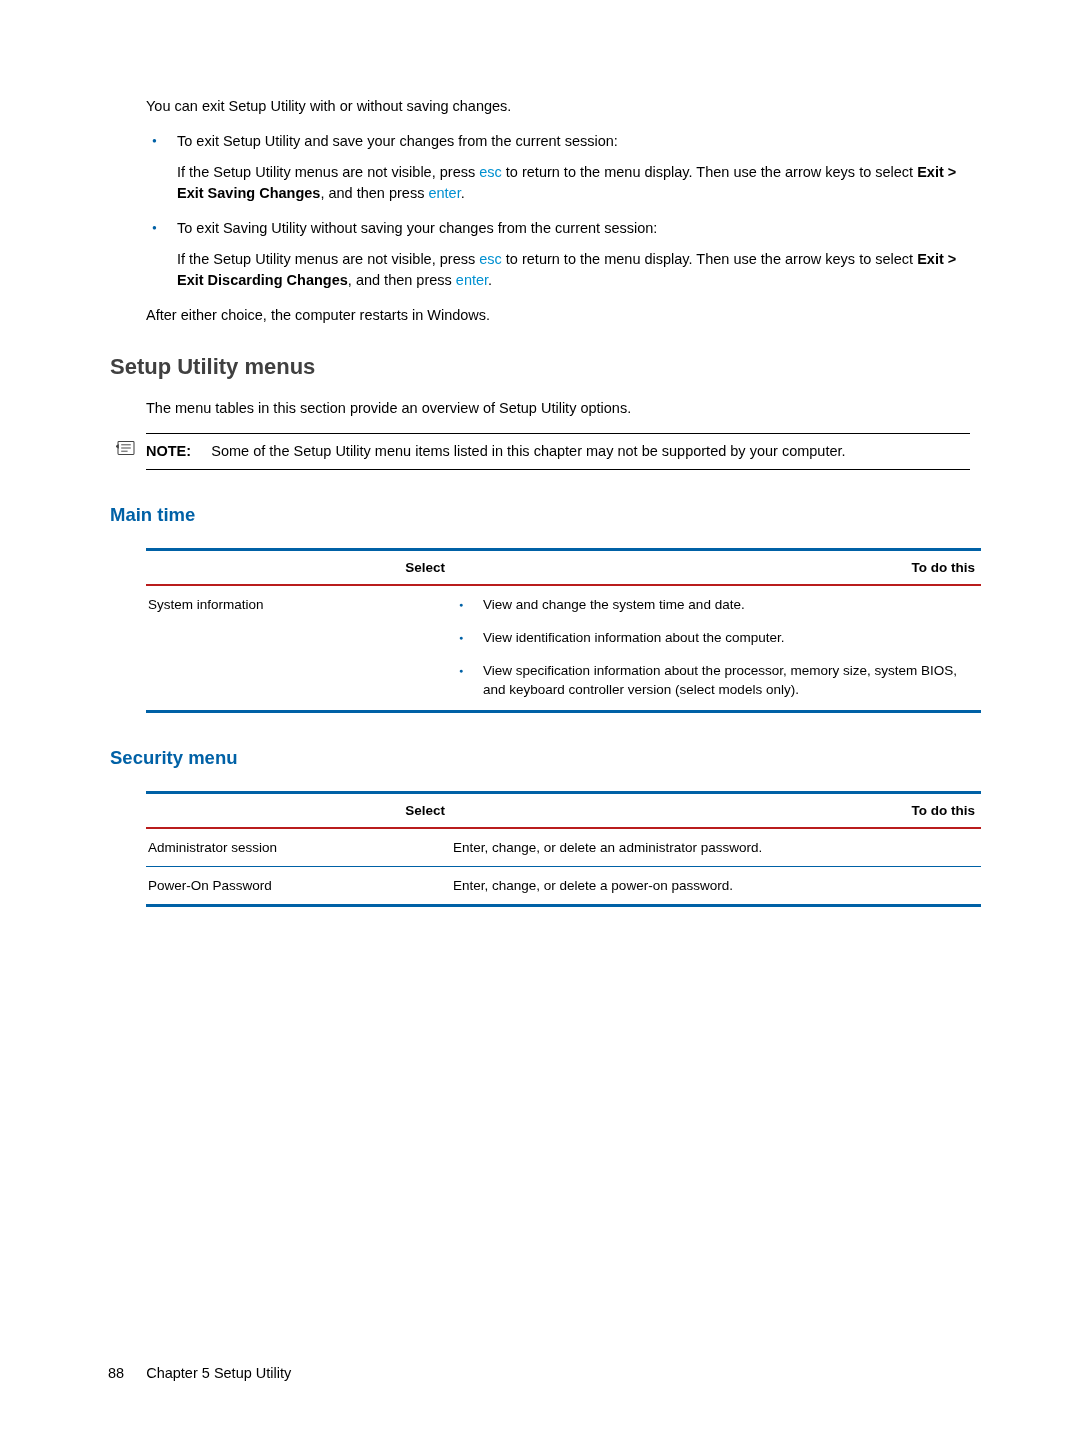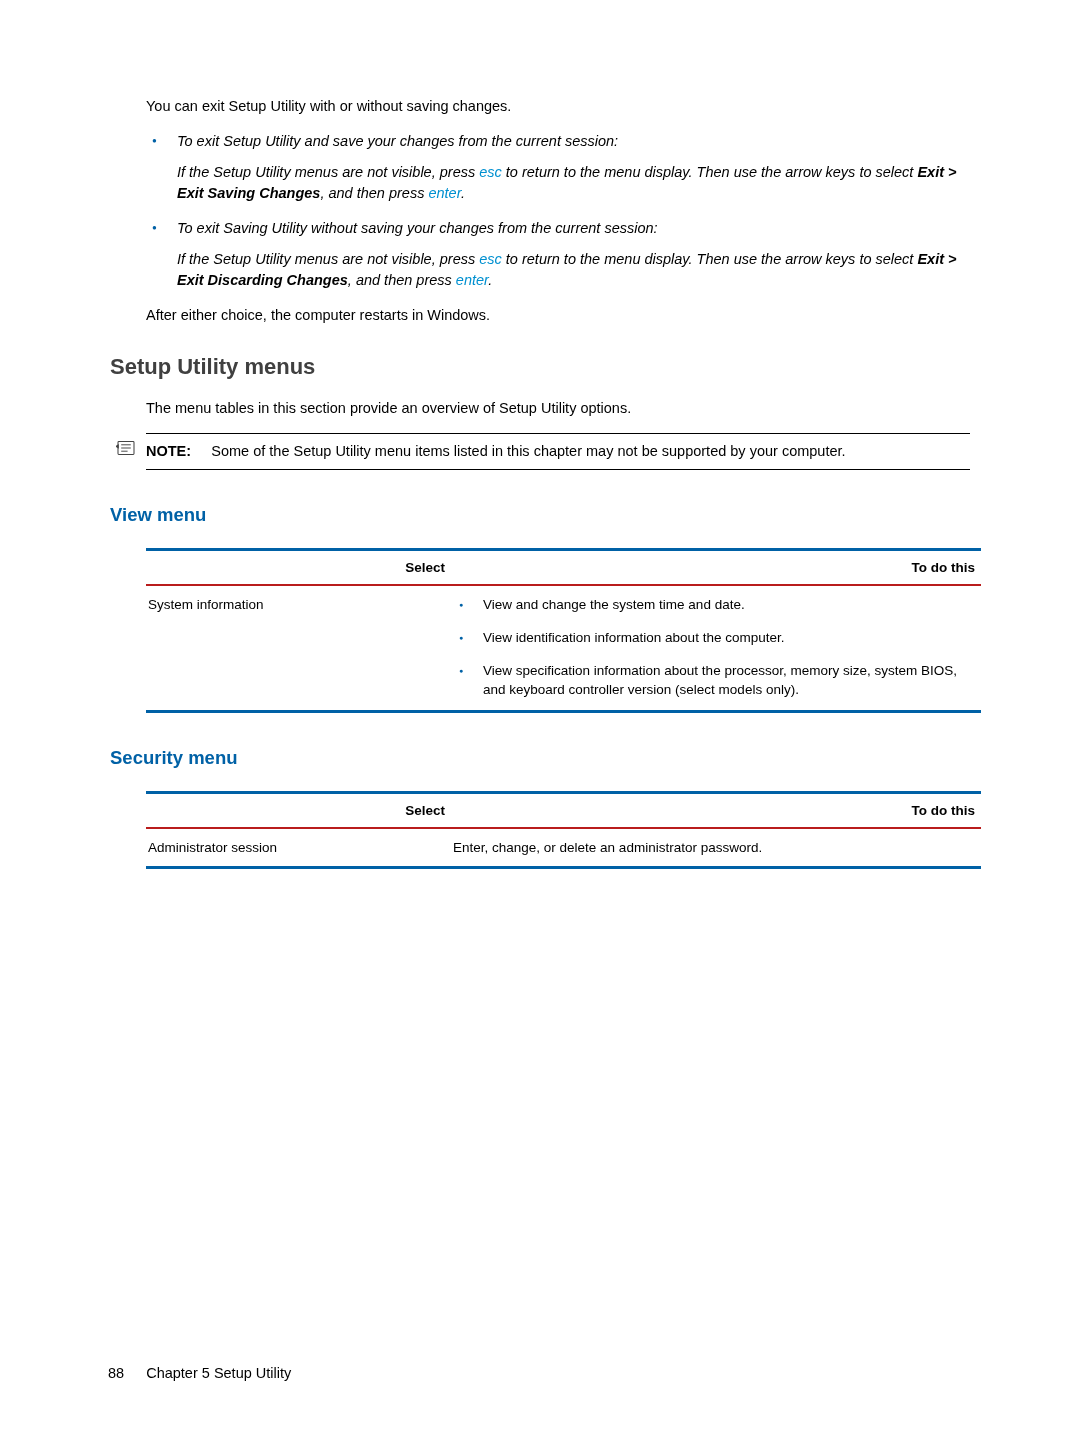--- a/index.html
+++ b/index.html
@@ -39,21 +39,20 @@
     }
     ul.blue-bullets {
       list-style: none;
       margin: 14px 0 14px 0;
     }
     ul.blue-bullets > li {
       position: relative;
       padding-left: 31px;
       margin-bottom: 14px;
       line-height: 1.45;
-      font-style: italic;
     }
     ul.blue-bullets > li::before {
       content: "●";
       color: #0061a6;
       position: absolute;
       left: 6px;
       top: 0px;
       font-size: 8px;
       line-height: 20px;
     }
@@ -192,21 +191,21 @@
       <line x1="6" y1="14" x2="14" y2="14" stroke="#444" stroke-width="1.2"></line>
       <path d="M -2 8 L 3 5 L 3 11 Z" fill="#444"></path>
     </svg>
     <span class="note-label">NOTE:</span>
     <span>&nbsp;&nbsp;&nbsp;</span>
     <span>Some of the Setup Utility menu items listed in this chapter may not be supported by your computer.</span>
   </div>
 </div>
 
 <div class="section-gap">
-  <h3 class="h2-blue">View menu</h3>
+  <h3 class="h2-blue">Main time</h3>
 
   <table class="menu-table">
     <thead>
       <tr>
         <th>Select</th>
         <th>To do this</th>
       </tr>
     </thead>
     <tbody>
       <tr>
@@ -231,20 +230,24 @@
       <tr>
         <th>Select</th>
         <th>To do this</th>
       </tr>
     </thead>
     <tbody>
       <tr>
         <td>Administrator session</td>
         <td>Enter, change, or delete an administrator password.</td>
       </tr>
+      <tr>
+        <td>Power-On Password</td>
+        <td>Enter, change, or delete a power-on password.</td>
+      </tr>
     </tbody>
   </table>
 </div>
 
 <div class="footer">
   <span class="pagenum">88</span>
   <span>Chapter 5   Setup Utility</span>
 </div>
 
 </body></html>

